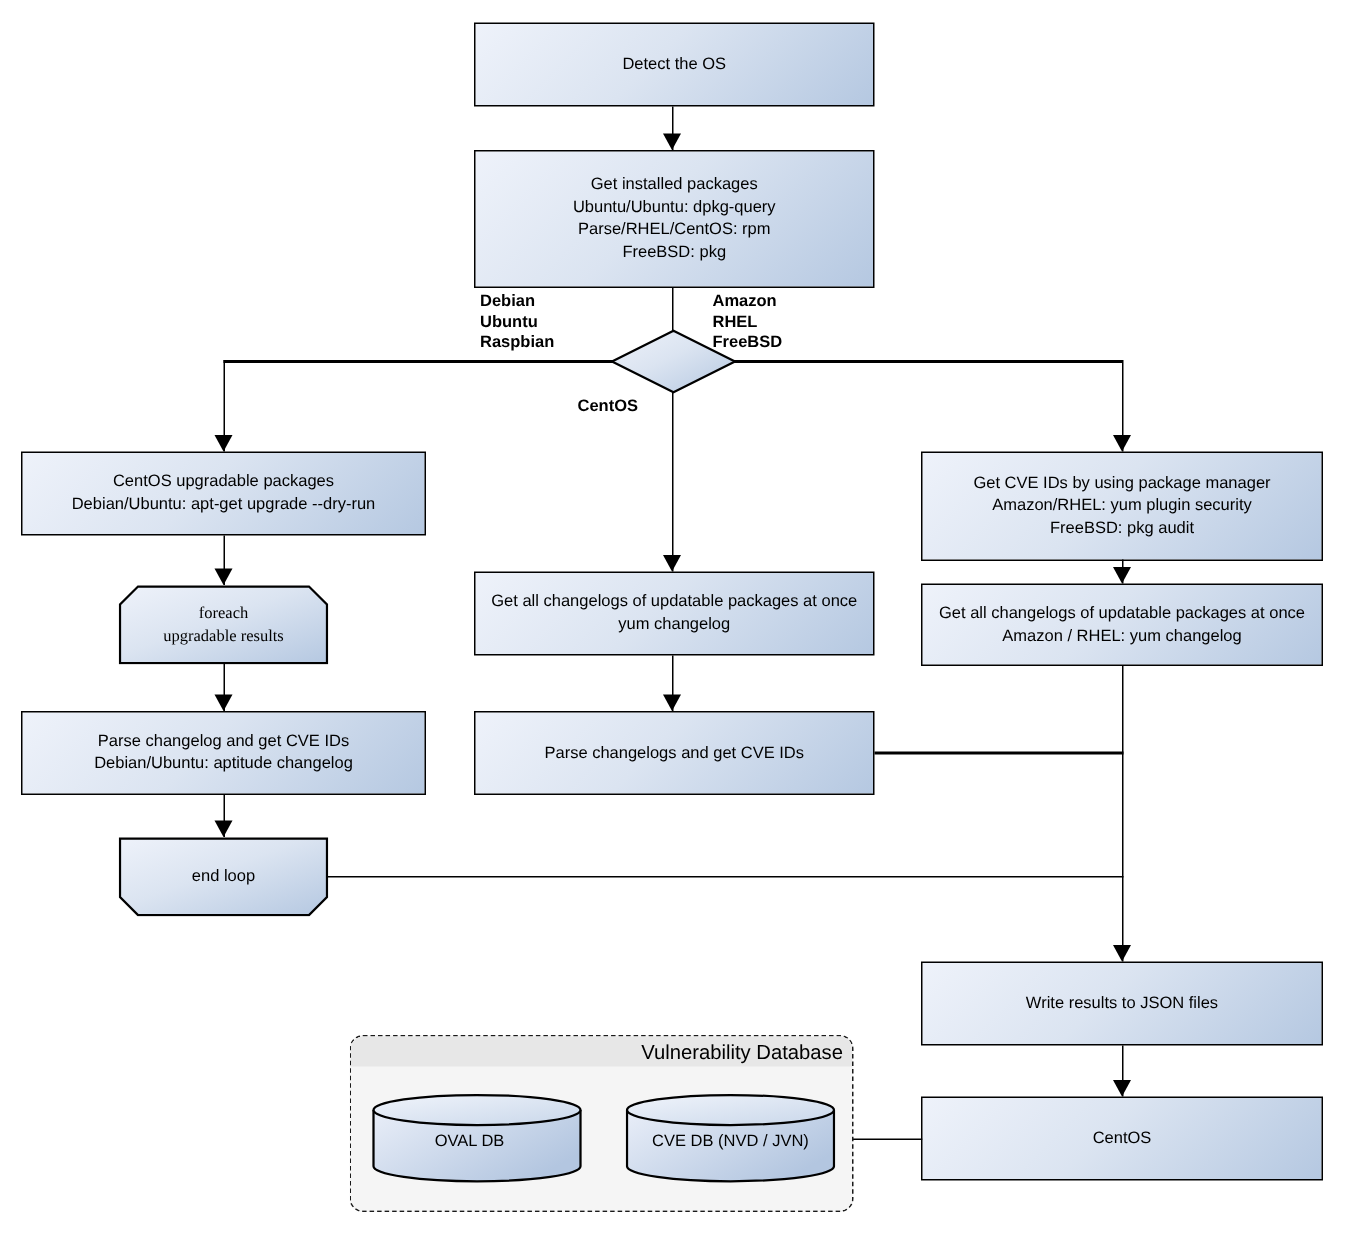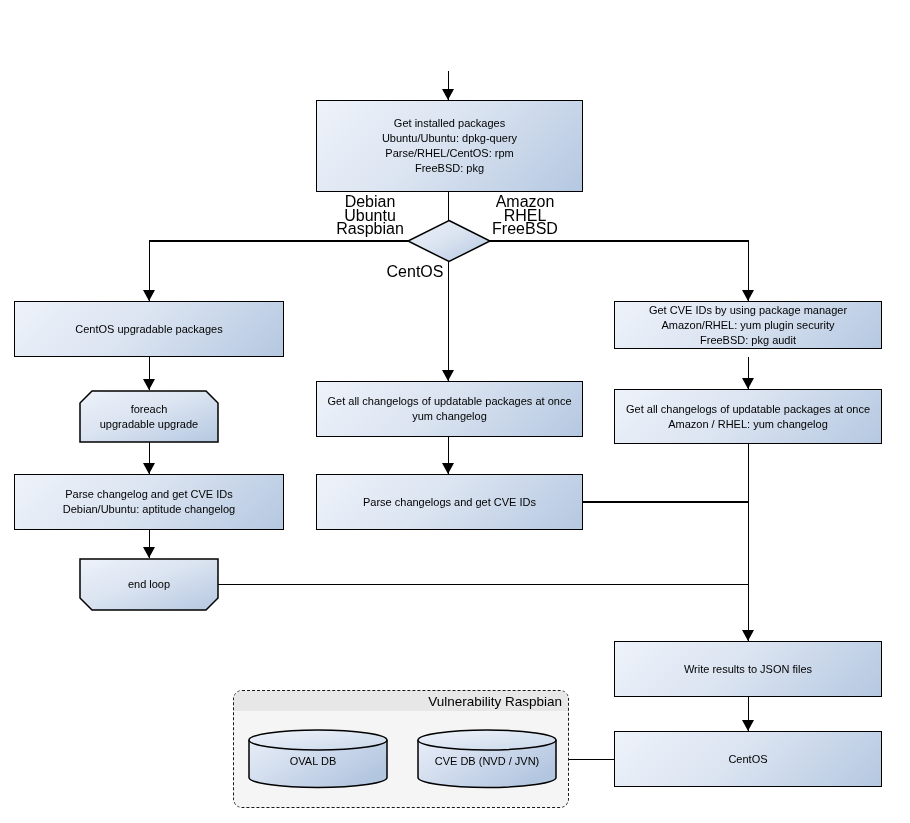--- a/index.html
+++ b/index.html
@@ -29,21 +29,21 @@
   .shape-label span{display:block;white-space:nowrap;}
   .vline{position:absolute;width:1.5px;background:#000;}
   .hline{position:absolute;height:1.5px;background:#000;}
   .arrow{
     position:absolute;width:0;height:0;
     border-left:6px solid transparent;
     border-right:6px solid transparent;
     border-top:11px solid #000;
   }
   .branch-label{
-    position:absolute;font-size:16px;line-height:13.5px;text-align:center;
+    position:absolute;font-size:11px;line-height:13.5px;font-weight:bold;
   }
   .group{
     position:absolute;left:233px;top:690px;width:336px;height:118px;
     background:#f5f5f5;border:1.5px dashed #1a1a1a;border-radius:9px;
     box-sizing:border-box;
   }
   .group-header{
     position:absolute;left:0;top:0;right:0;height:20px;
     background:#e7e7e7;border-radius:8px 8px 0 0;
     display:flex;align-items:center;justify-content:flex-end;
@@ -96,47 +96,51 @@
   <div class="arrow" style="left:742px;top:290px;"></div>
   <div class="arrow" style="left:442px;top:370px;"></div>
   <div class="arrow" style="left:143px;top:379px;"></div>
   <div class="arrow" style="left:143px;top:463px;"></div>
   <div class="arrow" style="left:143px;top:547px;"></div>
   <div class="arrow" style="left:442px;top:463px;"></div>
   <div class="arrow" style="left:742px;top:378px;"></div>
   <div class="arrow" style="left:742px;top:630px;"></div>
   <div class="arrow" style="left:742px;top:720px;"></div>
 
+  <div class="node" style="left:316px;top:15px;width:267px;height:56px;">
+    <span>Detect the OS</span>
+  </div>
 
   <div class="node" style="left:316px;top:100px;width:267px;height:92px;">
     <span>Get installed packages</span>
     <span>Ubuntu/Ubuntu: dpkg-query</span>
     <span>Parse/RHEL/CentOS: rpm</span>
     <span>FreeBSD: pkg</span>
   </div>
 
   <div class="node" style="left:14px;top:301px;width:270px;height:56px;">
     <span>CentOS upgradable packages</span>
+    <span>Debian/Ubuntu: apt-get upgrade --dry-run</span>
   </div>
 
   <div class="node" style="left:14px;top:474px;width:270px;height:56px;">
     <span>Parse changelog and get  CVE IDs</span>
     <span>Debian/Ubuntu: aptitude changelog</span>
   </div>
 
   <div class="node" style="left:316px;top:381px;width:267px;height:56px;">
     <span>Get all changelogs of updatable packages at once</span>
     <span>yum changelog</span>
   </div>
 
   <div class="node" style="left:316px;top:474px;width:267px;height:56px;">
     <span>Parse changelogs and get CVE IDs</span>
   </div>
 
-  <div class="node" style="left:614px;top:301px;width:268px;height:48px;">
+  <div class="node" style="left:614px;top:301px;width:268px;height:73px;">
     <span>Get CVE IDs by using package manager</span>
     <span>Amazon/RHEL: yum plugin security</span>
     <span>FreeBSD: pkg audit</span>
   </div>
 
   <div class="node" style="left:614px;top:389px;width:268px;height:55px;">
     <span>Get all changelogs of updatable packages at once</span>
     <span>Amazon / RHEL: yum changelog</span>
   </div>
 
@@ -162,35 +166,35 @@
     <span>RHEL</span><br>
     <span>FreeBSD</span>
   </div>
   <div class="branch-label" style="left:385px;top:265px;width:60px;">
     <span>CentOS</span>
   </div>
 
   <svg class="shape" style="left:79px;top:390px;" width="140" height="53">
     <path d="M 13,1 L 127,1 L 139,13 L 139,52 L 1,52 L 1,13 Z" fill="url(#nodeGrad)" stroke="#000" stroke-width="1.5"></path>
   </svg>
-  <div class="shape-label" style="left:79px;top:390px;width:140px;height:53px;">
+  <div class="shape-label" style="left:79px;top:390px;width:140px;height:53px;font-family:Liberation Serif, serif;">
     <span>foreach</span>
-    <span>upgradable  upgrade</span>
+    <span>upgradable  results</span>
   </div>
 
   <svg class="shape" style="left:79px;top:558px;" width="140" height="53">
     <path d="M 1,1 L 139,1 L 139,40 L 127,52 L 13,52 L 1,40 Z" fill="url(#nodeGrad)" stroke="#000" stroke-width="1.5"></path>
   </svg>
   <div class="shape-label" style="left:79px;top:558px;width:140px;height:53px;">
     <span>end loop</span>
   </div>
 
   <div class="group">
     <div class="group-header">
-      <span>Vulnerability Raspbian</span>
+      <span>Vulnerability Database</span>
     </div>
   </div>
 
   <svg class="shape" style="left:248px;top:729px;" width="140" height="60">
     <path d="M 1,11 L 1,48.5 A 69,10 0 0 0 139,48.5 L 139,11" fill="url(#cylGrad)" stroke="#000" stroke-width="1.5"></path>
     <ellipse cx="70" cy="11" rx="69" ry="10" fill="url(#cylTopGrad)" stroke="#000" stroke-width="1.5"></ellipse>
   </svg>
   <div class="shape-label" style="left:252px;top:740px;width:122px;height:42px;">
     <span>OVAL DB</span>
   </div>

